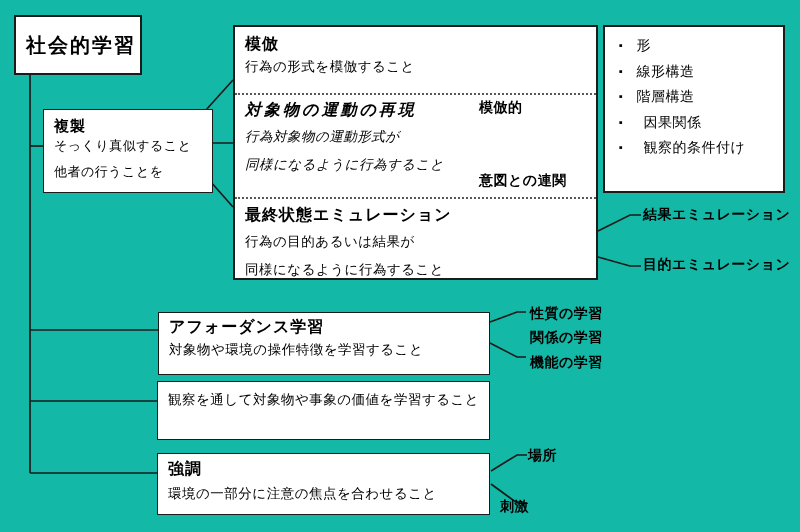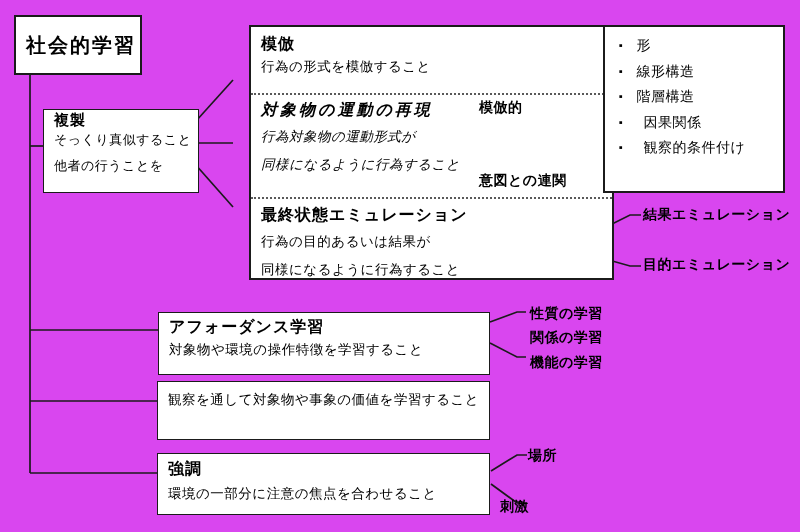--- a/index.html
+++ b/index.html
@@ -1,17 +1,17 @@
 <!DOCTYPE html>
 <html lang="ja"><head>
 <meta charset="utf-8">
 <style>
   html,body{margin:0;padding:0;background:#ffffff;}
   .canvas{
-    position:relative;width:800px;height:532px;background:#d946ef;
+    position:relative;width:800px;height:532px;background:#14b8a6;
     font-family:"Liberation Sans","DejaVu Sans",sans-serif;
     color:#000;overflow:hidden;
   }
   svg.connectors{position:absolute;left:0;top:0;z-index:1;}
   .box{
     position:absolute;background:#ffffff;border:2px solid #1b1b1b;
     box-sizing:border-box;z-index:2;
   }
   .thinbox{border-width:1.5px;}
   .root-box{
@@ -69,27 +69,27 @@
       <path d="M447 149.5 H471" stroke="#111" stroke-width="2.6" fill="none"></path>
       <path d="M468 152 V166" stroke="#111" stroke-width="3.4" fill="none"></path>
       <polygon points="461.5,164 474.5,164 468,177" fill="#111"></polygon>
     </g>
   </svg>
 
   <div class="box root-box" style="left:14px;top:15px;width:128px;height:60px;">
     <span>社会的学習</span>
   </div>
 
-  <div class="box thinbox" style="left:43px;top:109px;width:156px;height:84px;padding:0 0 0 10px;">
+  <div class="box thinbox" style="left:43px;top:109px;width:170px;height:84px;padding:6px 0 0 10px;">
     <div class="heading-sm">複製</div>
     <div class="body-line-sm">そっくり真似すること</div>
     <div class="body-line-sm" style="margin-top:4px;">他者の行うことを</div>
   </div>
 
-  <div class="box" style="left:233px;top:25px;width:365px;height:255px;margin-left:16px;">
+  <div class="box" style="left:233px;top:25px;width:365px;height:255px;">
 
     <div class="c-sec" style="top:0;height:66px;padding-top:7px;">
       <div class="heading">模倣</div>
       <div class="body-line" style="line-height:26px;">行為の形式を模倣すること</div>
     </div>
 
     <div class="c-sec dotted-top" style="top:66px;height:104px;padding-top:5px;font-style:italic;">
       <div class="heading" style="letter-spacing:3px;">対象物の運動の再現</div>
       <div class="body-line" style="margin-top:3px;">行為対象物の運動形式が</div>
       <div class="body-line">同様になるように行為すること</div>

